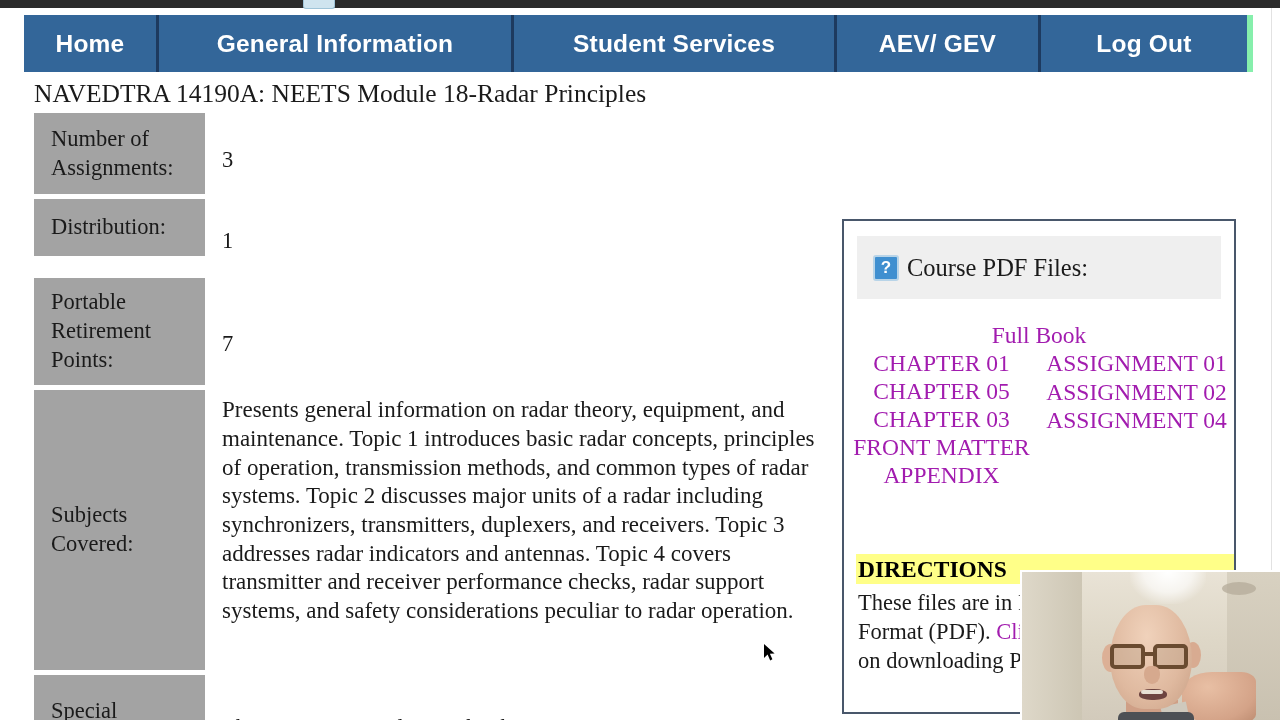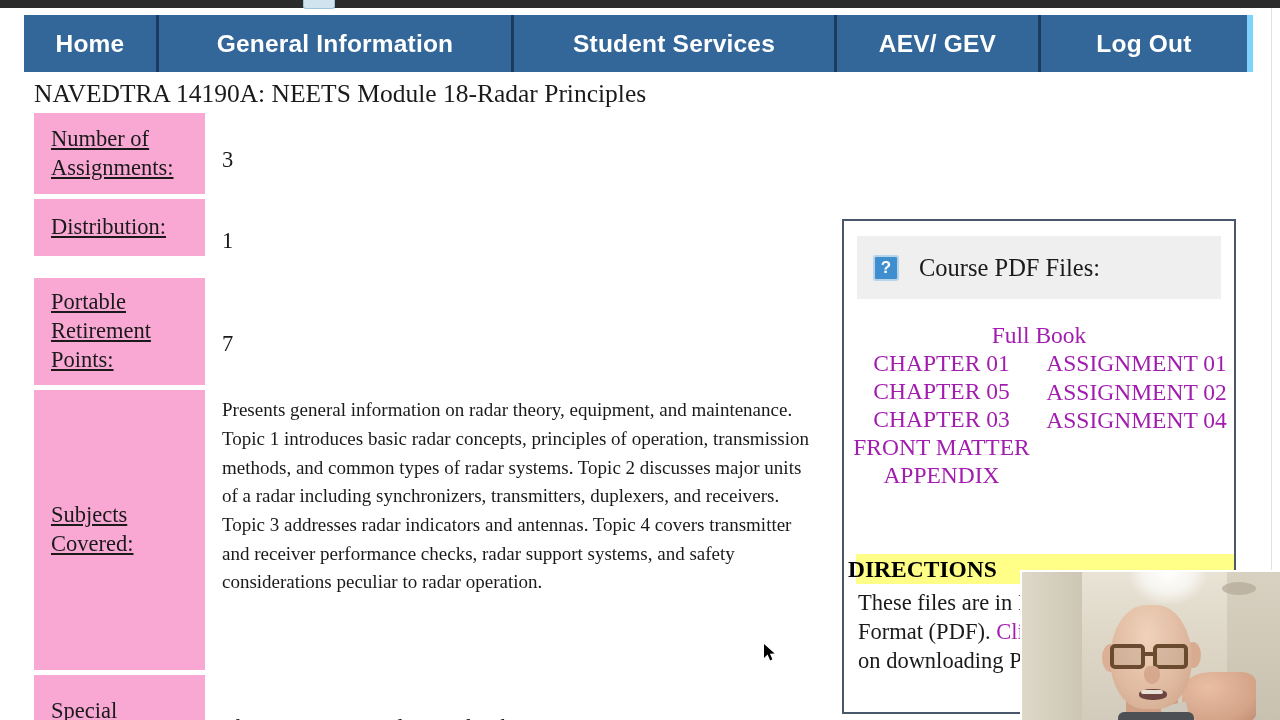--- a/index.html
+++ b/index.html
@@ -43,21 +43,21 @@
     left: 1271px; top: 8px;
     width: 1px; height: 712px;
     background: #e2e2e2;
   }
 
   
   .navbar {
     position: absolute;
     left: 24px; top: 15px;
     width: 1229px; height: 57px;
-    background: #7dd3fc;
+    background: #86efac;
     display: flex;
     align-items: center;
   }
   .nav-item {
     height: 57px;
     display: flex;
     align-items: center;
     justify-content: center;
     color: #ffffff;
     font-family: "Liberation Sans", "DejaVu Sans", sans-serif;
@@ -88,49 +88,48 @@
   
   .info-table {
     position: absolute;
     left: 34px; top: 113px;
     width: 800px;
   }
   .info-row { display: flex; margin-bottom: 5px; }
   .info-label {
     width: 171px;
     flex: 0 0 171px;
-    background: #f9a8d4;
+    background: #a3a3a3;
     font-size: 22.5px;
     color: #1a1a1a;
     padding: 18px 18px 18px 17px;
     line-height: 1.28;
     display: flex;
     align-items: center;
-    text-decoration: underline;
   }
   .info-value {
     flex: 1 1 auto;
     font-size: 22.5px;
     color: #1a1a1a;
     padding: 18px 14px 18px 17px;
     line-height: 1.295;
   }
   .r-assignments .info-label { height: 81px; padding-top: 14px; padding-bottom: 14px; }
   .r-assignments .info-value { padding-top: 32px; }
   .r-distribution .info-label { height: 57px; }
   .r-distribution .info-value { padding-top: 27px; }
   .r-points .info-label { height: 107px; }
   .r-points .info-value { padding-top: 51px; }
   .r-subjects .info-label { height: 280px; }
   .r-subjects .info-value { padding-top: 6px; }
   .r-special .info-label { height: 80px; padding-top: 22px; align-items: flex-start; }
   .r-special .info-value { padding-top: 38px; }
 
   .subjects-text {
-    font-size: 19px;
+    font-size: 23px;
     line-height: 28.7px;
     color: #1a1a1a;
     max-width: 600px;
   }
 
   
   .cursor {
     position: absolute;
     left: 764px; top: 644px;
     width: 12px; height: 18px;
@@ -161,21 +160,21 @@
     color: #ffffff;
     font-family: "Liberation Sans", "DejaVu Sans", sans-serif;
     font-weight: bold;
     font-size: 17px;
     display: flex;
     align-items: center;
     justify-content: center;
     flex: 0 0 26px;
   }
   .pdf-header-title {
-    margin-left: 20px;
+    margin-left: 8px;
     font-size: 24.5px;
     color: #1a1a1a;
   }
 
   .pdf-fullbook {
     text-align: center;
     margin-top: 22px;
   }
   .pdf-link {
     color: #a21caf;
@@ -203,21 +202,21 @@
     position: absolute;
     left: 12px; top: 0;
     height: 30px;
     width: 378px;
     background: #ffff88;
     z-index: 0;
   }
   .directions-head-txt {
     position: relative;
     z-index: 1;
-    margin-left: 4px;
+    margin-left: 14px;
     font-size: 23.5px;
     font-weight: bold;
     color: #000000;
     line-height: 30px;
   }
   .directions-body {
     margin: 5px 14px 0 14px;
     font-size: 22.5px;
     line-height: 28.8px;
     color: #1a1a1a;

